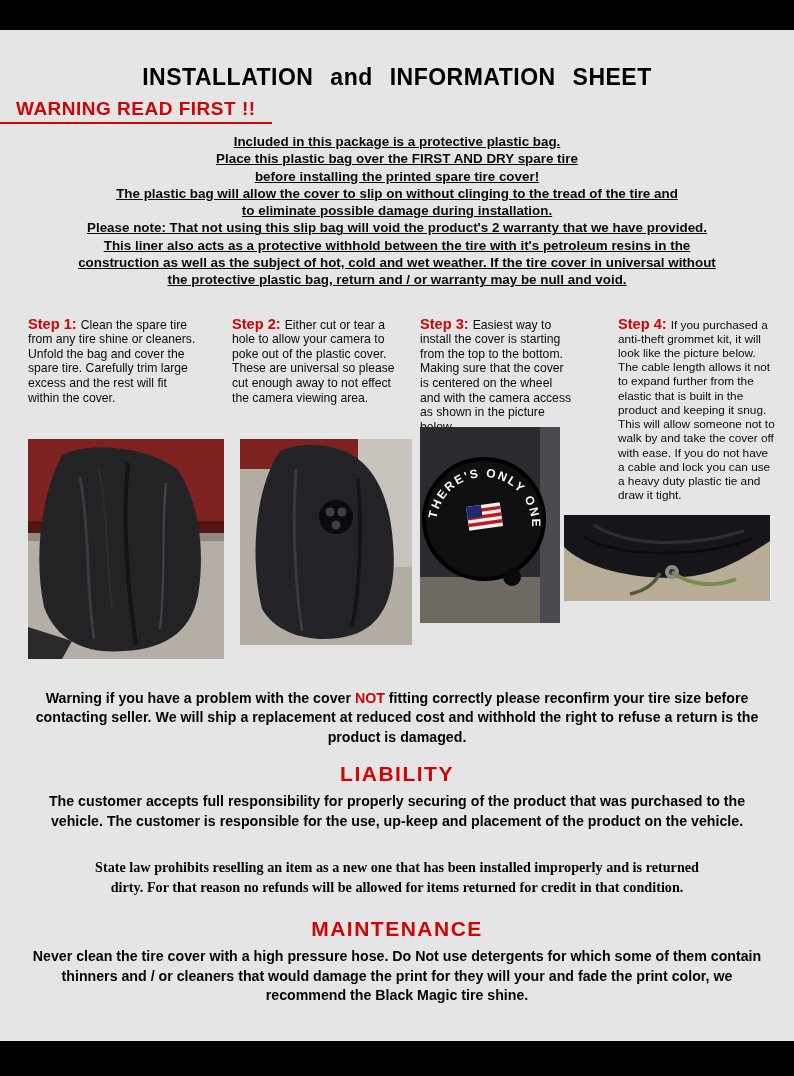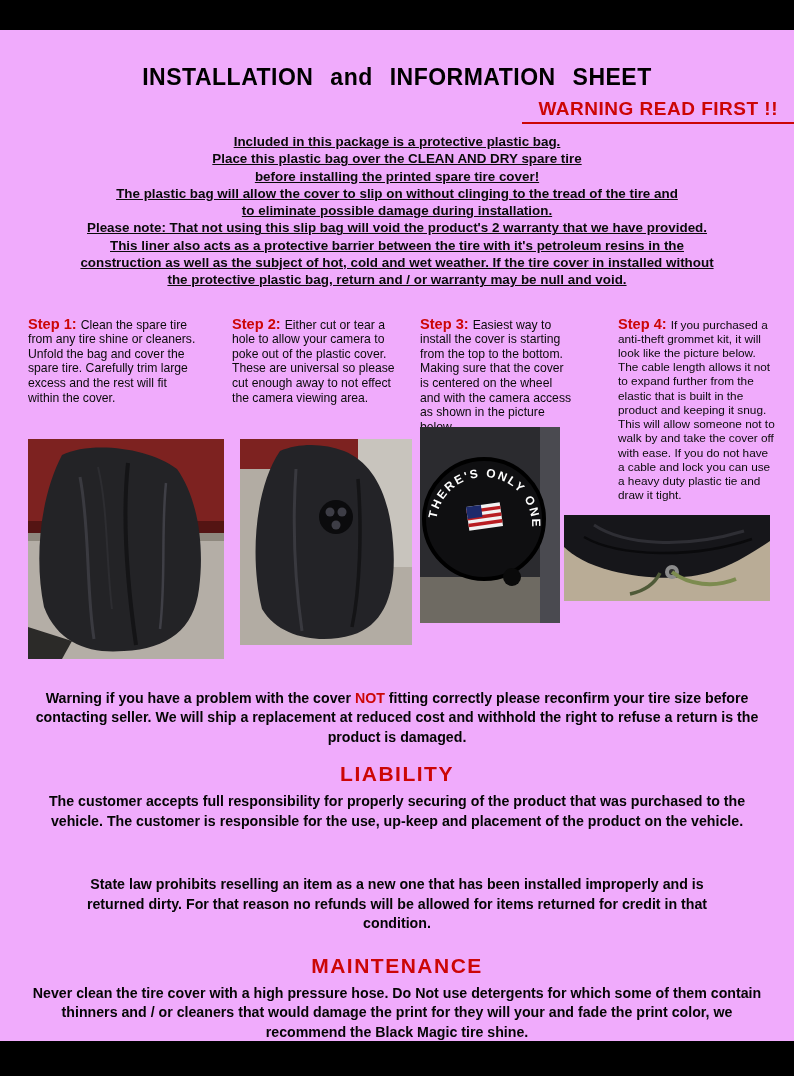--- a/index.html
+++ b/index.html
@@ -6,28 +6,28 @@
   body {
     width: 794px; height: 1076px;
     background: #000;
     font-family: "Liberation Sans", sans-serif;
     position: relative;
     overflow: hidden;
   }
   .sheet {
     position: absolute; top: 30px; left: 0;
     width: 794px; height: 1011px;
-    background: #f0abfc; color: #000;
+    background: #e5e5e5; color: #000;
   }
   .title {
     margin: 34px 0 0; text-align: center;
     font-size: 23px; font-weight: bold;
     word-spacing: 10px; letter-spacing: 0.5px;
   }
-  .warn-wrap { text-align: right; margin-top: 7px; }
+  .warn-wrap { text-align: left; margin-top: 7px; }
   .warn-head {
     color: #cc0606; font-size: 19px; font-weight: bold;
     border-bottom: 2.5px solid #cc0606; padding: 0 16px 2px;
     display: inline-block; letter-spacing: 0.5px;
   }
   .intro {
     margin-top: 9px; text-align: center;
     font-weight: bold; font-size: 13.4px; line-height: 17.3px;
     color: #0a0a0a;
     text-decoration: underline;
@@ -50,44 +50,44 @@
     text-align: center; margin: 0 auto; color: #050505;
   }
   .warn-para { width: 752px; margin-top: 20px; }
   .red { color: #cc0606; }
   .red-head {
     color: #cc0606; text-align: center;
     font-size: 21px; font-weight: bold; letter-spacing: 1.5px;
     margin: 15px 0 6px;
   }
   .liab1 { width: 748px; }
-  .liab2 { width: 628px; margin-top: 44px; }
+  .liab2 { width: 628px; margin-top: 27px; font-family: Liberation Serif, serif; }
   .maint-head { margin-top: 20px; }
   .maint-para { width: 754px; margin-top: 5px; }
 </style>
 </head>
 <body>
 
 <div class="sheet">
 
   <h1 class="title">INSTALLATION and INFORMATION SHEET</h1>
 
   <div class="warn-wrap">
     <span class="warn-head">WARNING READ FIRST !!</span>
   </div>
 
   <div class="intro">
     <div>Included in this package is a protective plastic bag.</div>
-    <div>Place this plastic bag over the CLEAN AND DRY spare tire</div>
+    <div>Place this plastic bag over the FIRST AND DRY spare tire</div>
     <div>before installing the printed spare tire cover!</div>
     <div>The plastic bag will allow the cover to slip on without clinging to the tread of the tire and</div>
     <div>to eliminate possible damage during installation.</div>
     <div>Please note: That not using this slip bag will void the product's 2 warranty that we have provided.</div>
-    <div>This liner also acts as a protective barrier between the tire with it's petroleum resins in the</div>
-    <div>construction as well as the subject of hot, cold and wet weather.  If the tire cover in installed without</div>
+    <div>This liner also acts as a protective withhold between the tire with it's petroleum resins in the</div>
+    <div>construction as well as the subject of hot, cold and wet weather.  If the tire cover in universal without</div>
     <div>the protective plastic bag, return and / or warranty may be null and void.</div>
   </div>
 
   <div class="middle">
 
     <div class="step s1">
       <span class="step-label">Step 1:</span><span>Clean the spare tire from any tire shine or cleaners. Unfold the bag and cover the spare tire. Carefully trim large excess and the rest will fit within the cover.</span>
     </div>
     <div class="step s2">
       <span class="step-label">Step 2:</span><span>Either cut or tear a hole to allow your camera to poke out of the plastic cover. These are universal so please cut enough away to not effect the camera viewing area.</span>

